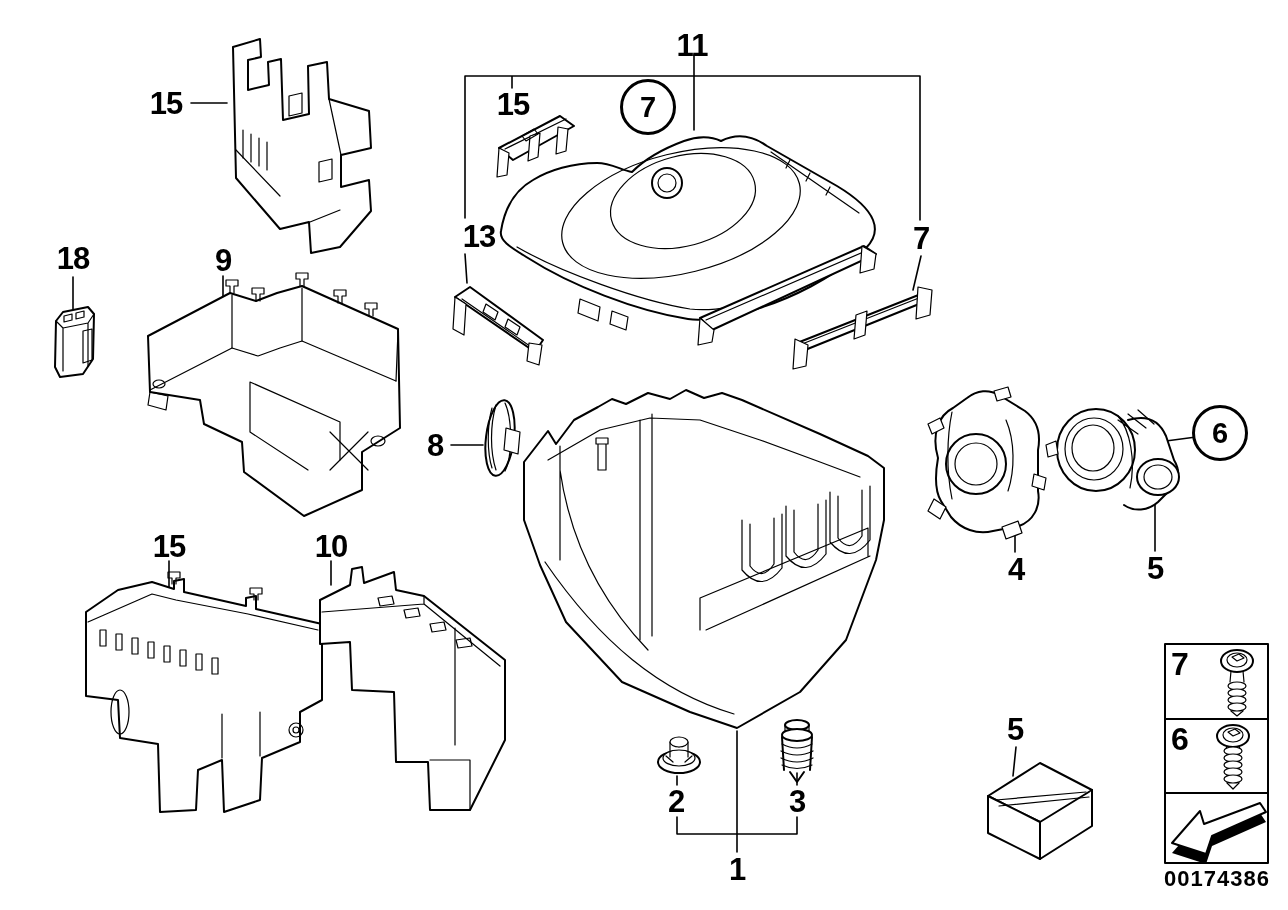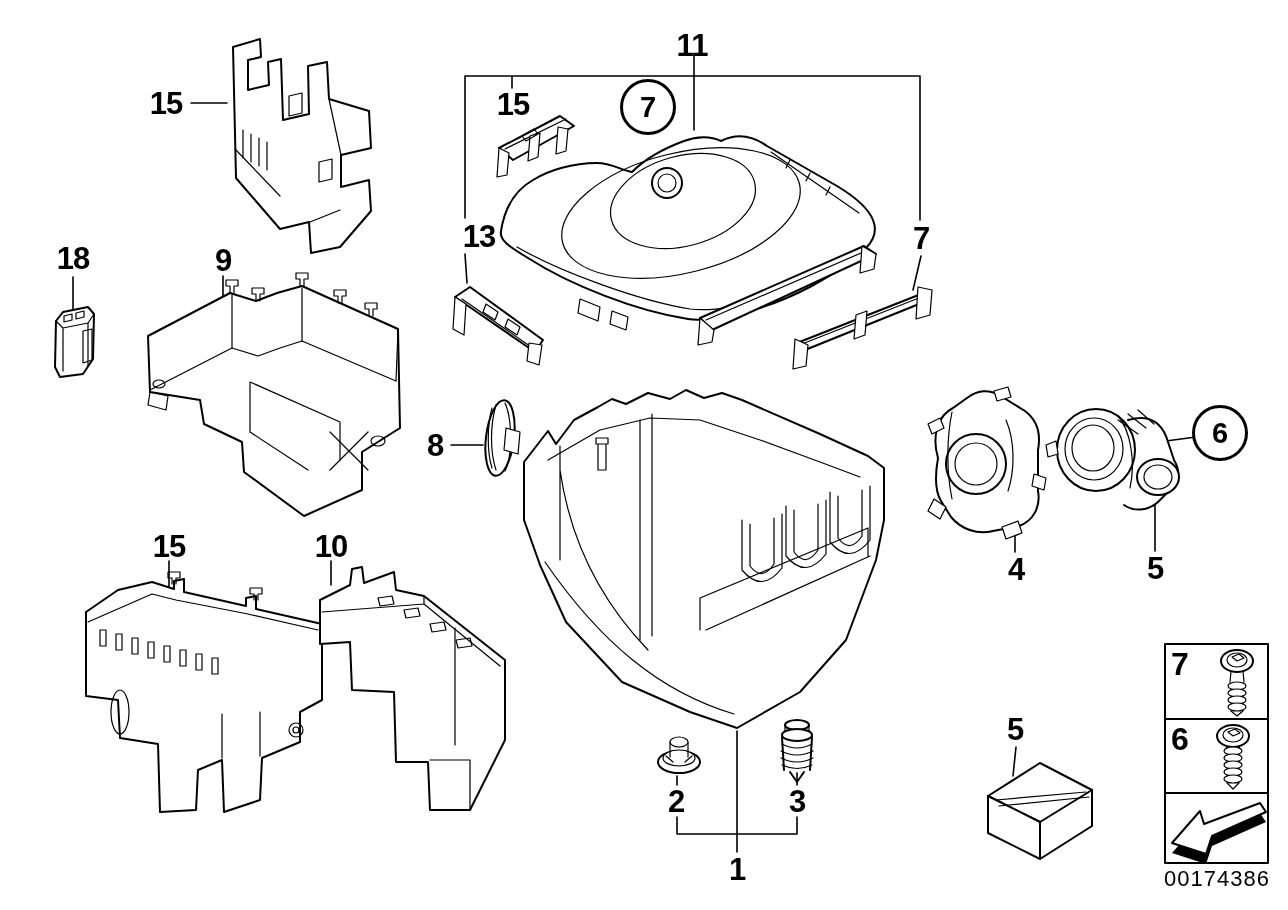--- a/index.html
+++ b/index.html
@@ -11,21 +11,21 @@
   .art .thin{stroke-width:1.2;}
   .art .wf{fill:#fff;}
   .art .bf{fill:#000;stroke:none;}
   .art .ld{stroke-width:1.6;}
   .co{position:absolute;transform:translate(-50%,-50%);font-weight:700;font-size:31px;
       letter-spacing:-1px;line-height:1;white-space:nowrap;}
   .cc{position:absolute;width:50px;height:50px;border:3px solid #000;border-radius:50%;
       background:#fff;display:flex;align-items:center;justify-content:center;
       font-weight:700;font-size:29px;transform:translate(-50%,-50%);line-height:1;}
   .lg{position:absolute;font-weight:700;font-size:32px;line-height:1;}
-  .doc{position:absolute;font-weight:400;font-size:22px;letter-spacing:1px;
+  .doc{position:absolute;font-weight:700;font-size:22px;letter-spacing:1px;
        transform:translateX(-50%);line-height:1;text-align:center;}
 </style>
 </head>
 <body>
 
 <div class="stage">
 
 <svg class="art" width="1288" height="910" viewBox="0 0 1288 910">
 
   <g>

